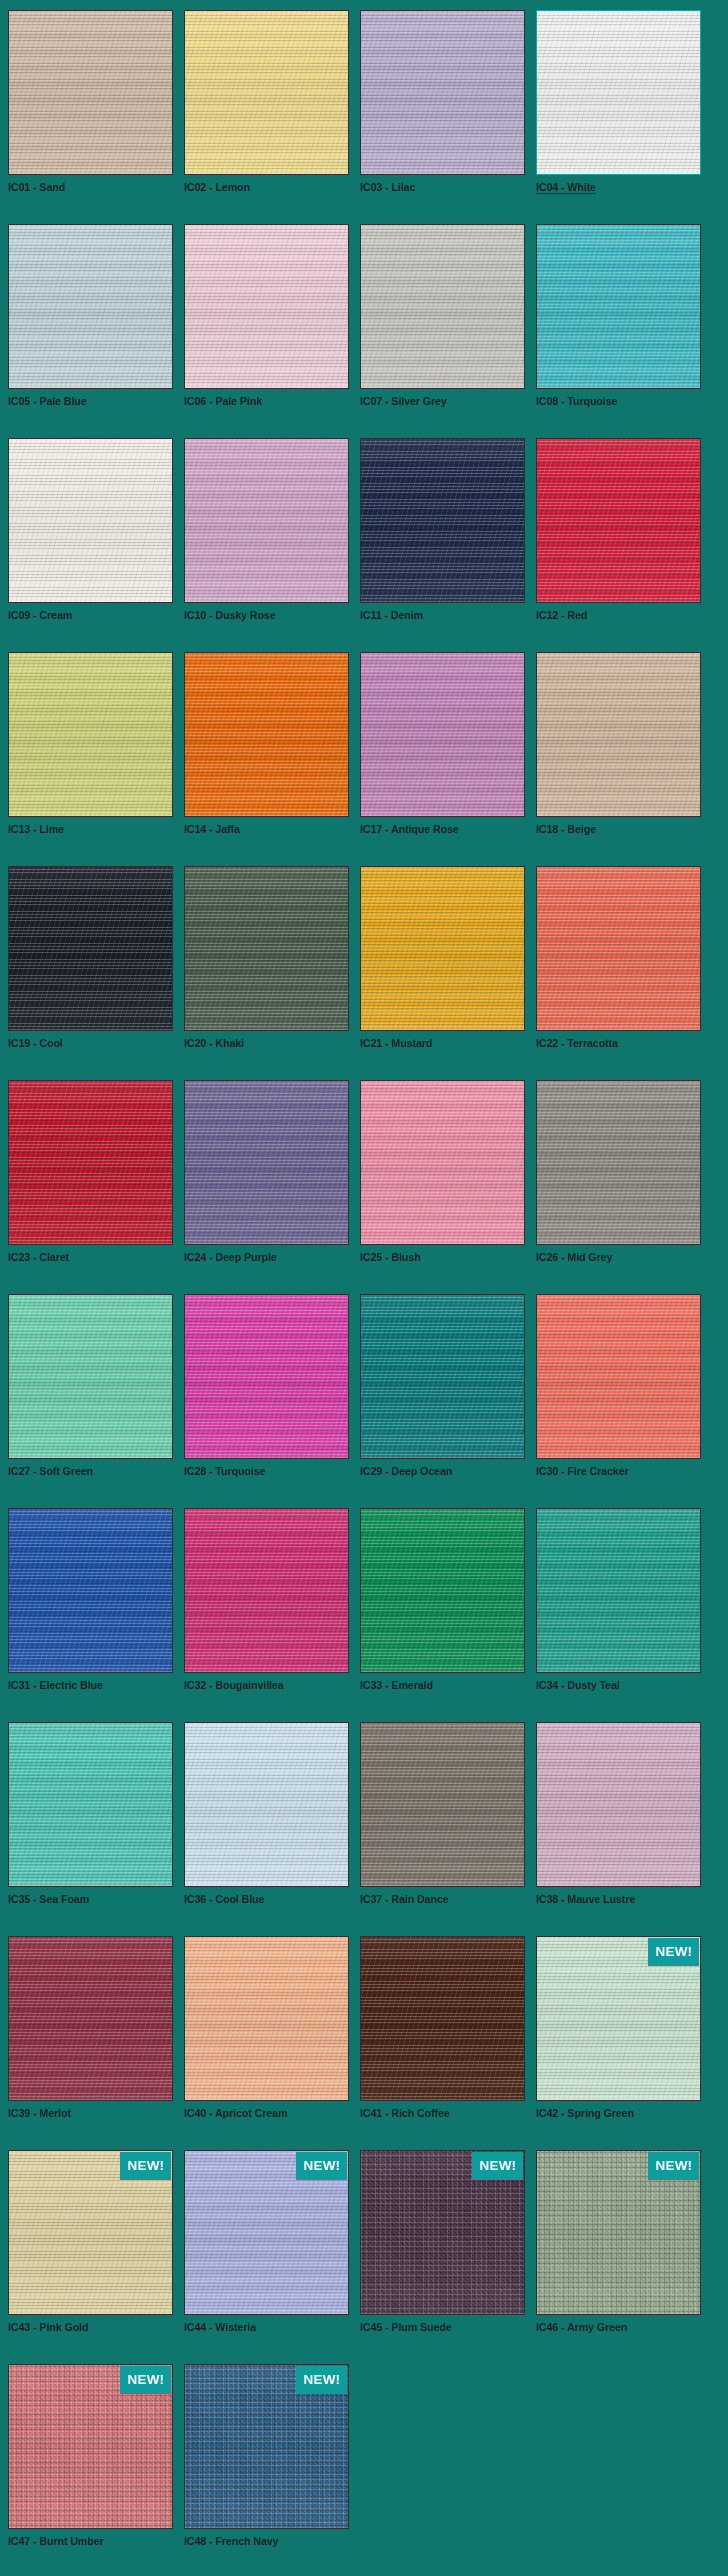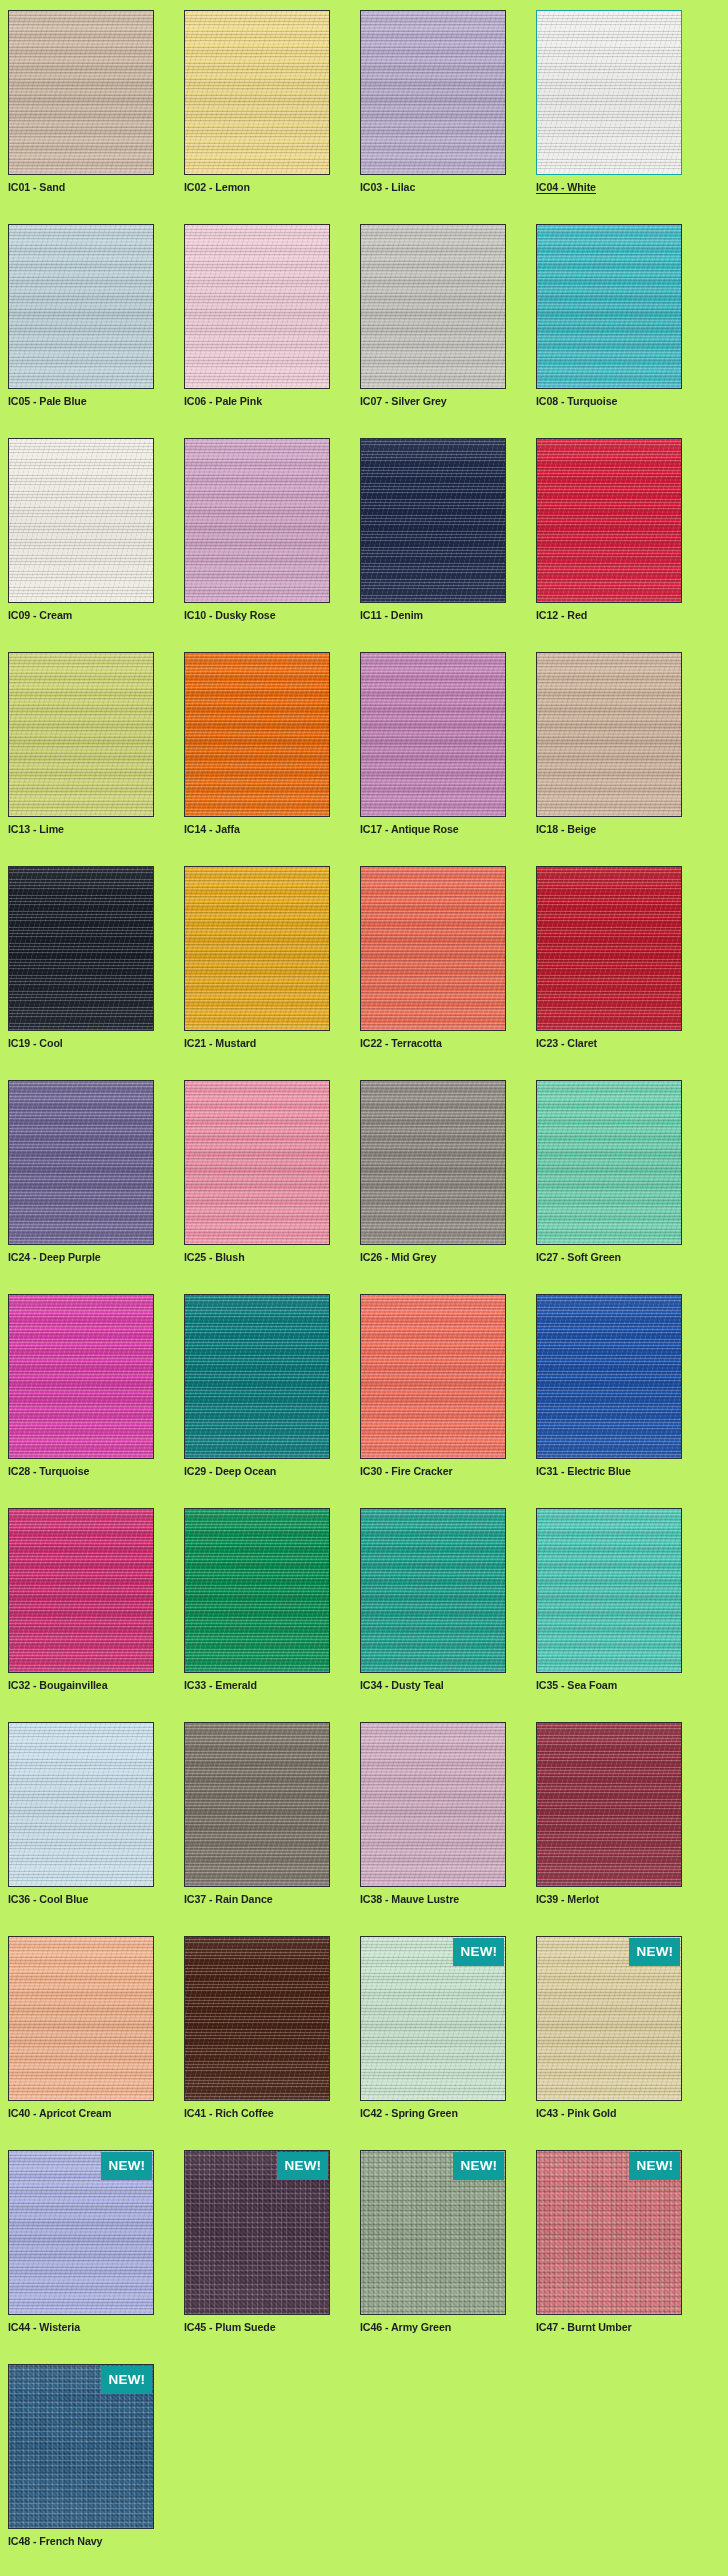--- a/index.html
+++ b/index.html
@@ -8,39 +8,39 @@
     width:729px;
     background:#ffffff;
     font-family:"Liberation Sans", sans-serif;
     -webkit-font-smoothing:antialiased;
   }
   #chart{
     position:relative;
     width:729px;
     height:2576px;
     overflow:hidden;
-    background:#bef264;
+    background:#0f766e;
   }
   .grid{
     display:grid;
     grid-template-columns:repeat(4, 176px);
     grid-auto-rows:214px;
     column-gap:0px;
     row-gap:0px;
     padding:10.3px 0 0 8px;
     box-sizing:border-box;
   }
   .cell{
     position:relative;
     width:167px;
     height:214px;
   }
   .swatch-wrap{
     position:relative;
-    width:146px;
+    width:165px;
     height:165px;
   }
   .swatch{
     position:absolute;
     inset:0;
     border:1.6px solid #2b2f33;
     box-sizing:border-box;
     overflow:hidden;
     background-color:#cccccc;
   }
@@ -303,20 +303,29 @@
         <div class="swatch-wrap">
           <div class="swatch" style="background-color: rgb(26, 31, 41);">
             <div class="tex"></div>
             <div class="shade"></div>
           </div>
         </div>
         <div class="label">IC19 - Cool</div>
       </div>
       <div class="cell">
         <div class="swatch-wrap">
+          <div class="swatch" style="background-color: rgb(74, 92, 75);">
+            <div class="tex"></div>
+            <div class="shade"></div>
+          </div>
+        </div>
+        <div class="label">IC20 - Khaki</div>
+      </div>
+      <div class="cell">
+        <div class="swatch-wrap">
           <div class="swatch" style="background-color: rgb(226, 168, 30);">
             <div class="tex"></div>
             <div class="shade"></div>
           </div>
         </div>
         <div class="label">IC21 - Mustard</div>
       </div>
       <div class="cell">
         <div class="swatch-wrap">
           <div class="swatch" style="background-color: rgb(232, 106, 84);">

